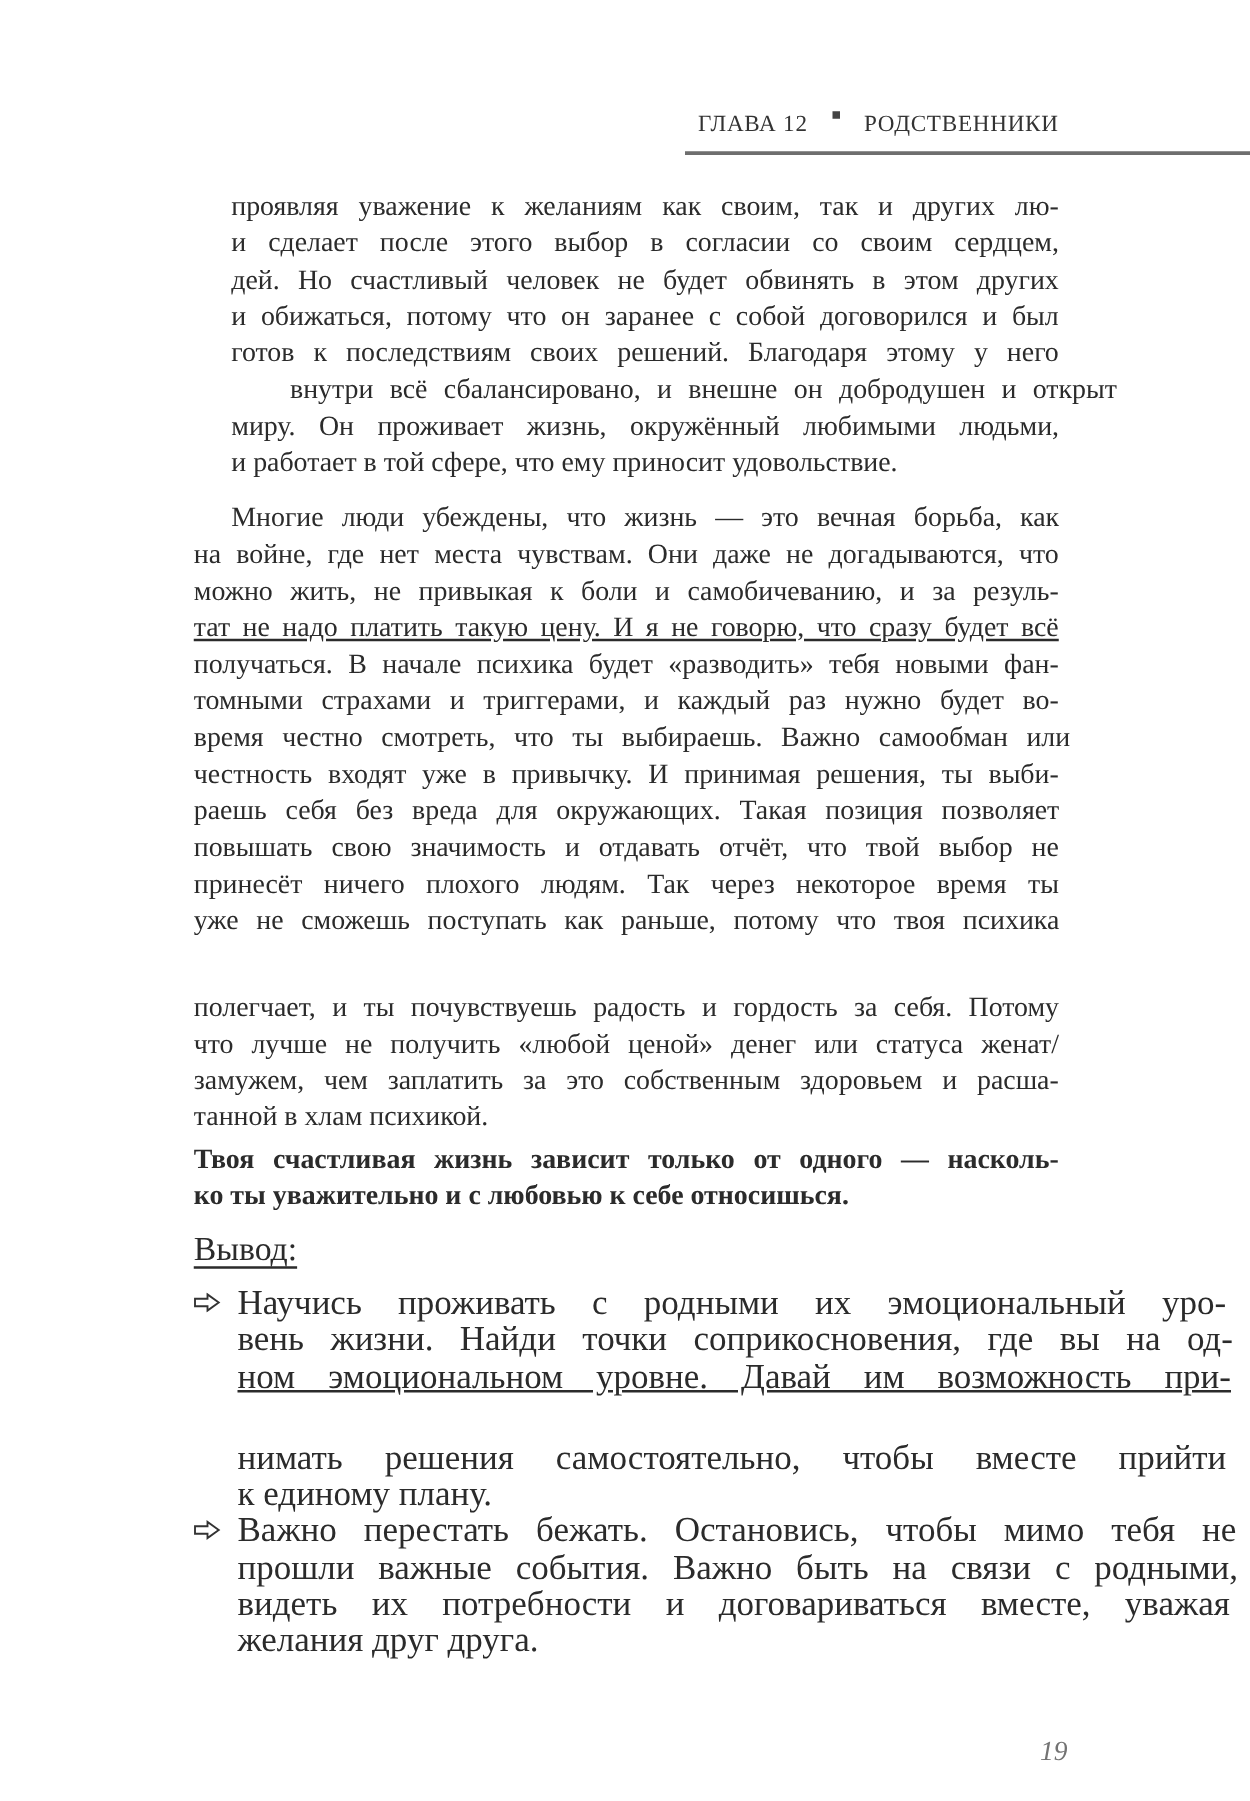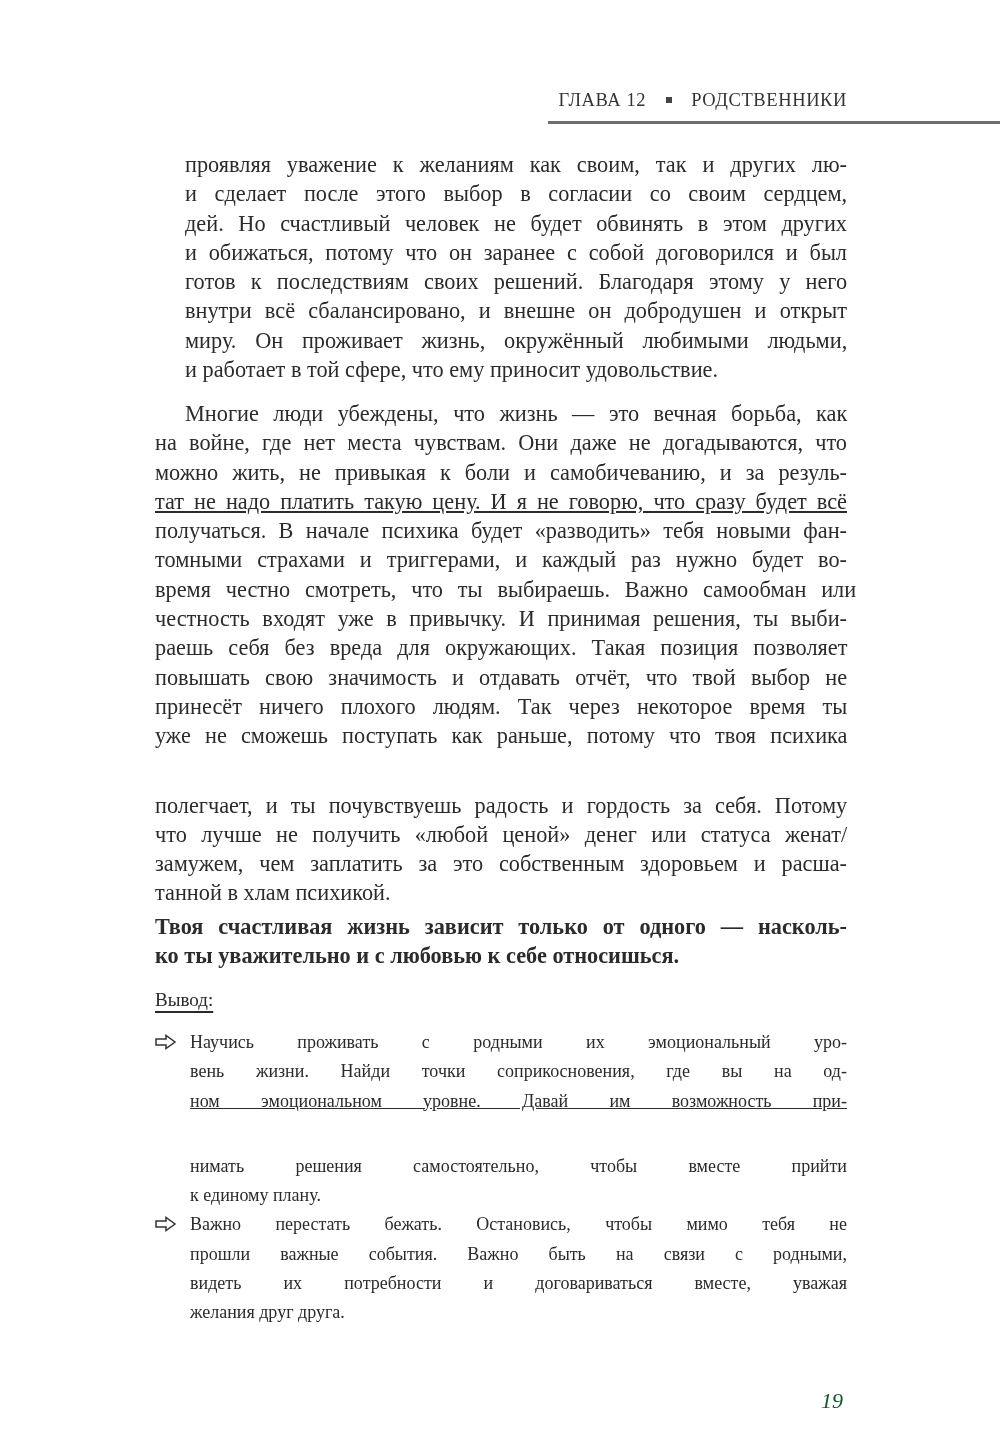--- a/index.html
+++ b/index.html
@@ -3,67 +3,67 @@
 <meta charset="utf-8">
 <style>
   html, body { margin: 0; padding: 0; }
   body {
     width: 1000px; height: 1441px; background: #ffffff; position: relative; overflow: hidden;
     font-family: "Liberation Serif", "DejaVu Serif", serif; color: #2b2b2b;
   }
   .running-head {
     position: absolute; top: 90px; right: 153px;
     font-size: 18.5px; letter-spacing: 0.6px; color: #333;
-    display: flex; align-items: center; white-space: nowrap;
+    display: flex; align-items: flex-start; white-space: nowrap;
   }
   .running-head .sep {
     display: inline-block; width: 6px; height: 6px; background: #444; margin: 0 19px 0 20px;
     position: relative; top: -1px;
   }
   .head-rule {
     position: absolute; top: 121px; left: 548px; right: 0; height: 3px; background: #6e6e6e;
   }
   .text {
     position: absolute; font-size: 22.3px; line-height: 29.3px; text-align: justify;
   }
   .p1 { top: 150px; left: 185px; width: 662px; }
   .p2 { top: 399px; left: 155px; width: 692px; }
   .line { display: block; text-align: justify; text-align-last: justify; white-space: nowrap; }
   .line.last { text-align-last: left; }
   .bold-p { top: 912px; left: 155px; width: 692px; font-weight: bold; }
   .conclusion {
-    position: absolute; top: 985px; left: 155px; font-size: 19px; line-height: 29.3px;
+    position: absolute; top: 985px; left: 155px; font-size: 27px; line-height: 29.3px;
     text-decoration: underline; text-underline-offset: 5px; text-decoration-thickness: 1.5px;
   }
-  .list { position: absolute; top: 1028px; left: 155px; width: 692px; font-size: 18px; line-height: 29.3px; }
+  .list { position: absolute; top: 1028px; left: 155px; width: 692px; font-size: 28px; line-height: 29.3px; }
   .list-item { position: relative; padding-left: 35px; }
   .arrow-icon {
     position: absolute; left: 0; top: 6px; width: 22px; height: 16px;
   }
   .page-number {
-    position: absolute; top: 1388px; right: 157px; font-size: 22px; font-style: italic; color: #14532d;
+    position: absolute; top: 1388px; right: 146px; font-size: 22px; font-style: italic; color: #737373;
   }
 </style>
 </head>
 <body>
 
 <div class="running-head">
   <span>ГЛАВА 12</span>
   <span class="sep"></span>
   <span>РОДСТВЕННИКИ</span>
 </div>
 <div class="head-rule"></div>
 
 <div class="text p1">
   <span class="line" style="display: block; width: auto; word-spacing: 10.3333px;">проявляя уважение к желаниям как своим, так и других лю-</span>
   <span class="line" style="display: block; width: auto; word-spacing: 12px;">и сделает после этого выбор в согласии со своим сердцем,</span>
   <span class="line" style="display: block; width: auto; word-spacing: 9px;">дей. Но счастливый человек не будет обвинять в этом других</span>
   <span class="line" style="display: block; width: auto; word-spacing: 6.2px;">и обижаться, потому что он заранее с собой договорился и был</span>
   <span class="line" style="display: block; width: auto; word-spacing: 9.625px;">готов к последствиям своих решений. Благодаря этому у него</span>
-  <span class="line" style="display: block; width: auto; word-spacing: 7.5px;">внутри всё сбалансировано, и внешне он добродушен и открыт</span>
+  <span class="line" style="display: block; width: auto; word-spacing: 7.5px; margin-left: 47px;">внутри всё сбалансировано, и внешне он добродушен и открыт</span>
   <span class="line" style="display: block; width: auto; word-spacing: 13.1667px;">миру. Он проживает жизнь, окружённый любимыми людьми,</span>
   <span class="line last">и работает в той сфере, что ему приносит удовольствие.</span>
 </div>
 
 <div class="text p2">
   <span class="line" style="padding-left: 30px; box-sizing: border-box; width: auto; display: block; word-spacing: 8.88889px;">Многие люди убеждены, что жизнь — это вечная борьба, как</span>
   <span class="line" style="display: block; width: auto; word-spacing: 6.6px;">на войне, где нет места чувствам. Они даже не догадываются, что</span>
   <span class="line" style="display: block; width: auto; word-spacing: 8.4px;">можно жить, не привыкая к боли и самобичеванию, и за резуль-</span>
   <span class="line" style="display: block; width: auto; word-spacing: 4.38462px; text-decoration: underline;">тат не надо платить такую цену. И я не говорю, что сразу будет всё</span>
   <span class="line" style="display: block; width: auto; word-spacing: 6.75px;">получаться. В начале психика будет «разводить» тебя новыми фан-</span>

